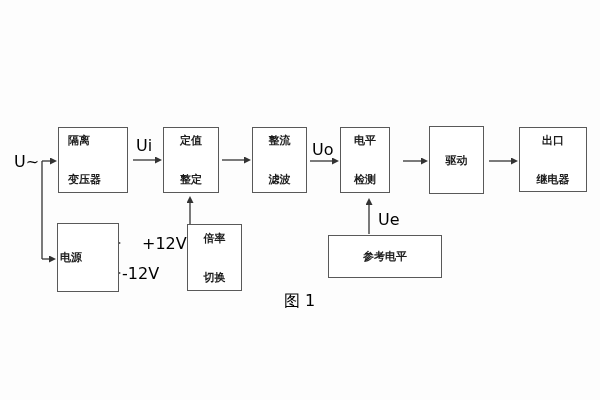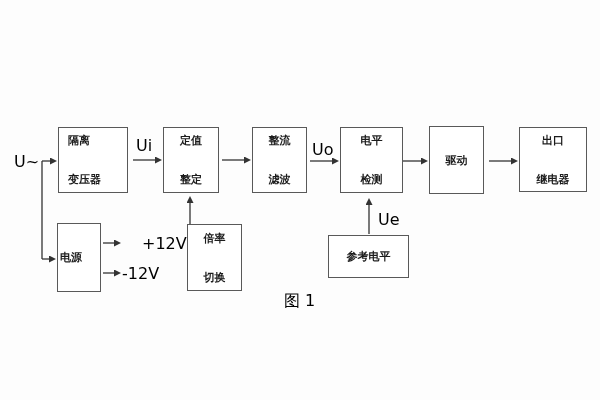--- a/index.html
+++ b/index.html
@@ -27,26 +27,26 @@
     background:#fff;
     display:flex;flex-direction:column;
     align-items:center;justify-content:center;
     gap:26px;
     font-size:11px;font-weight:600;line-height:13px;
     white-space:nowrap;
   }
   .b-iso{left:58px;top:127px;width:70px;height:66px;align-items:flex-start;padding-left:9px;}
   .b-set{left:163px;top:127px;width:56px;height:66px;text-align:center;}
   .b-rec{left:252px;top:127px;width:55px;height:66px;}
-  .b-lvl{left:340px;top:127px;width:63px;height:66px;}
+  .b-lvl{left:340px;top:127px;width:50px;height:66px;}
   .b-drv{left:429px;top:126px;width:55px;height:68px;}
   .b-out{left:519px;top:127px;width:68px;height:65px;}
-  .b-pwr{left:57px;top:223px;width:44px;height:69px;align-items:flex-start;padding-left:2px;}
+  .b-pwr{left:57px;top:223px;width:62px;height:69px;align-items:flex-start;padding-left:2px;}
   .b-rat{left:163px;top:224px;width:55px;height:67px;margin-left:24px;}
-  .b-ref{left:328px;top:235px;width:81px;height:43px;}
+  .b-ref{left:328px;top:235px;width:114px;height:43px;}
   .lbl{
     position:absolute;
     font-size:16px;font-weight:400;color:#000000;line-height:13px;
     white-space:nowrap;
   }
   .l-uin{left:14px;top:155px;}
   .l-ui{left:136px;top:139px;}
   .l-uo{left:312px;top:143px;text-align:right;}
   .l-ue{left:378px;top:213px;}
   .l-p12{left:122px;top:237px;margin-left:20px;}

